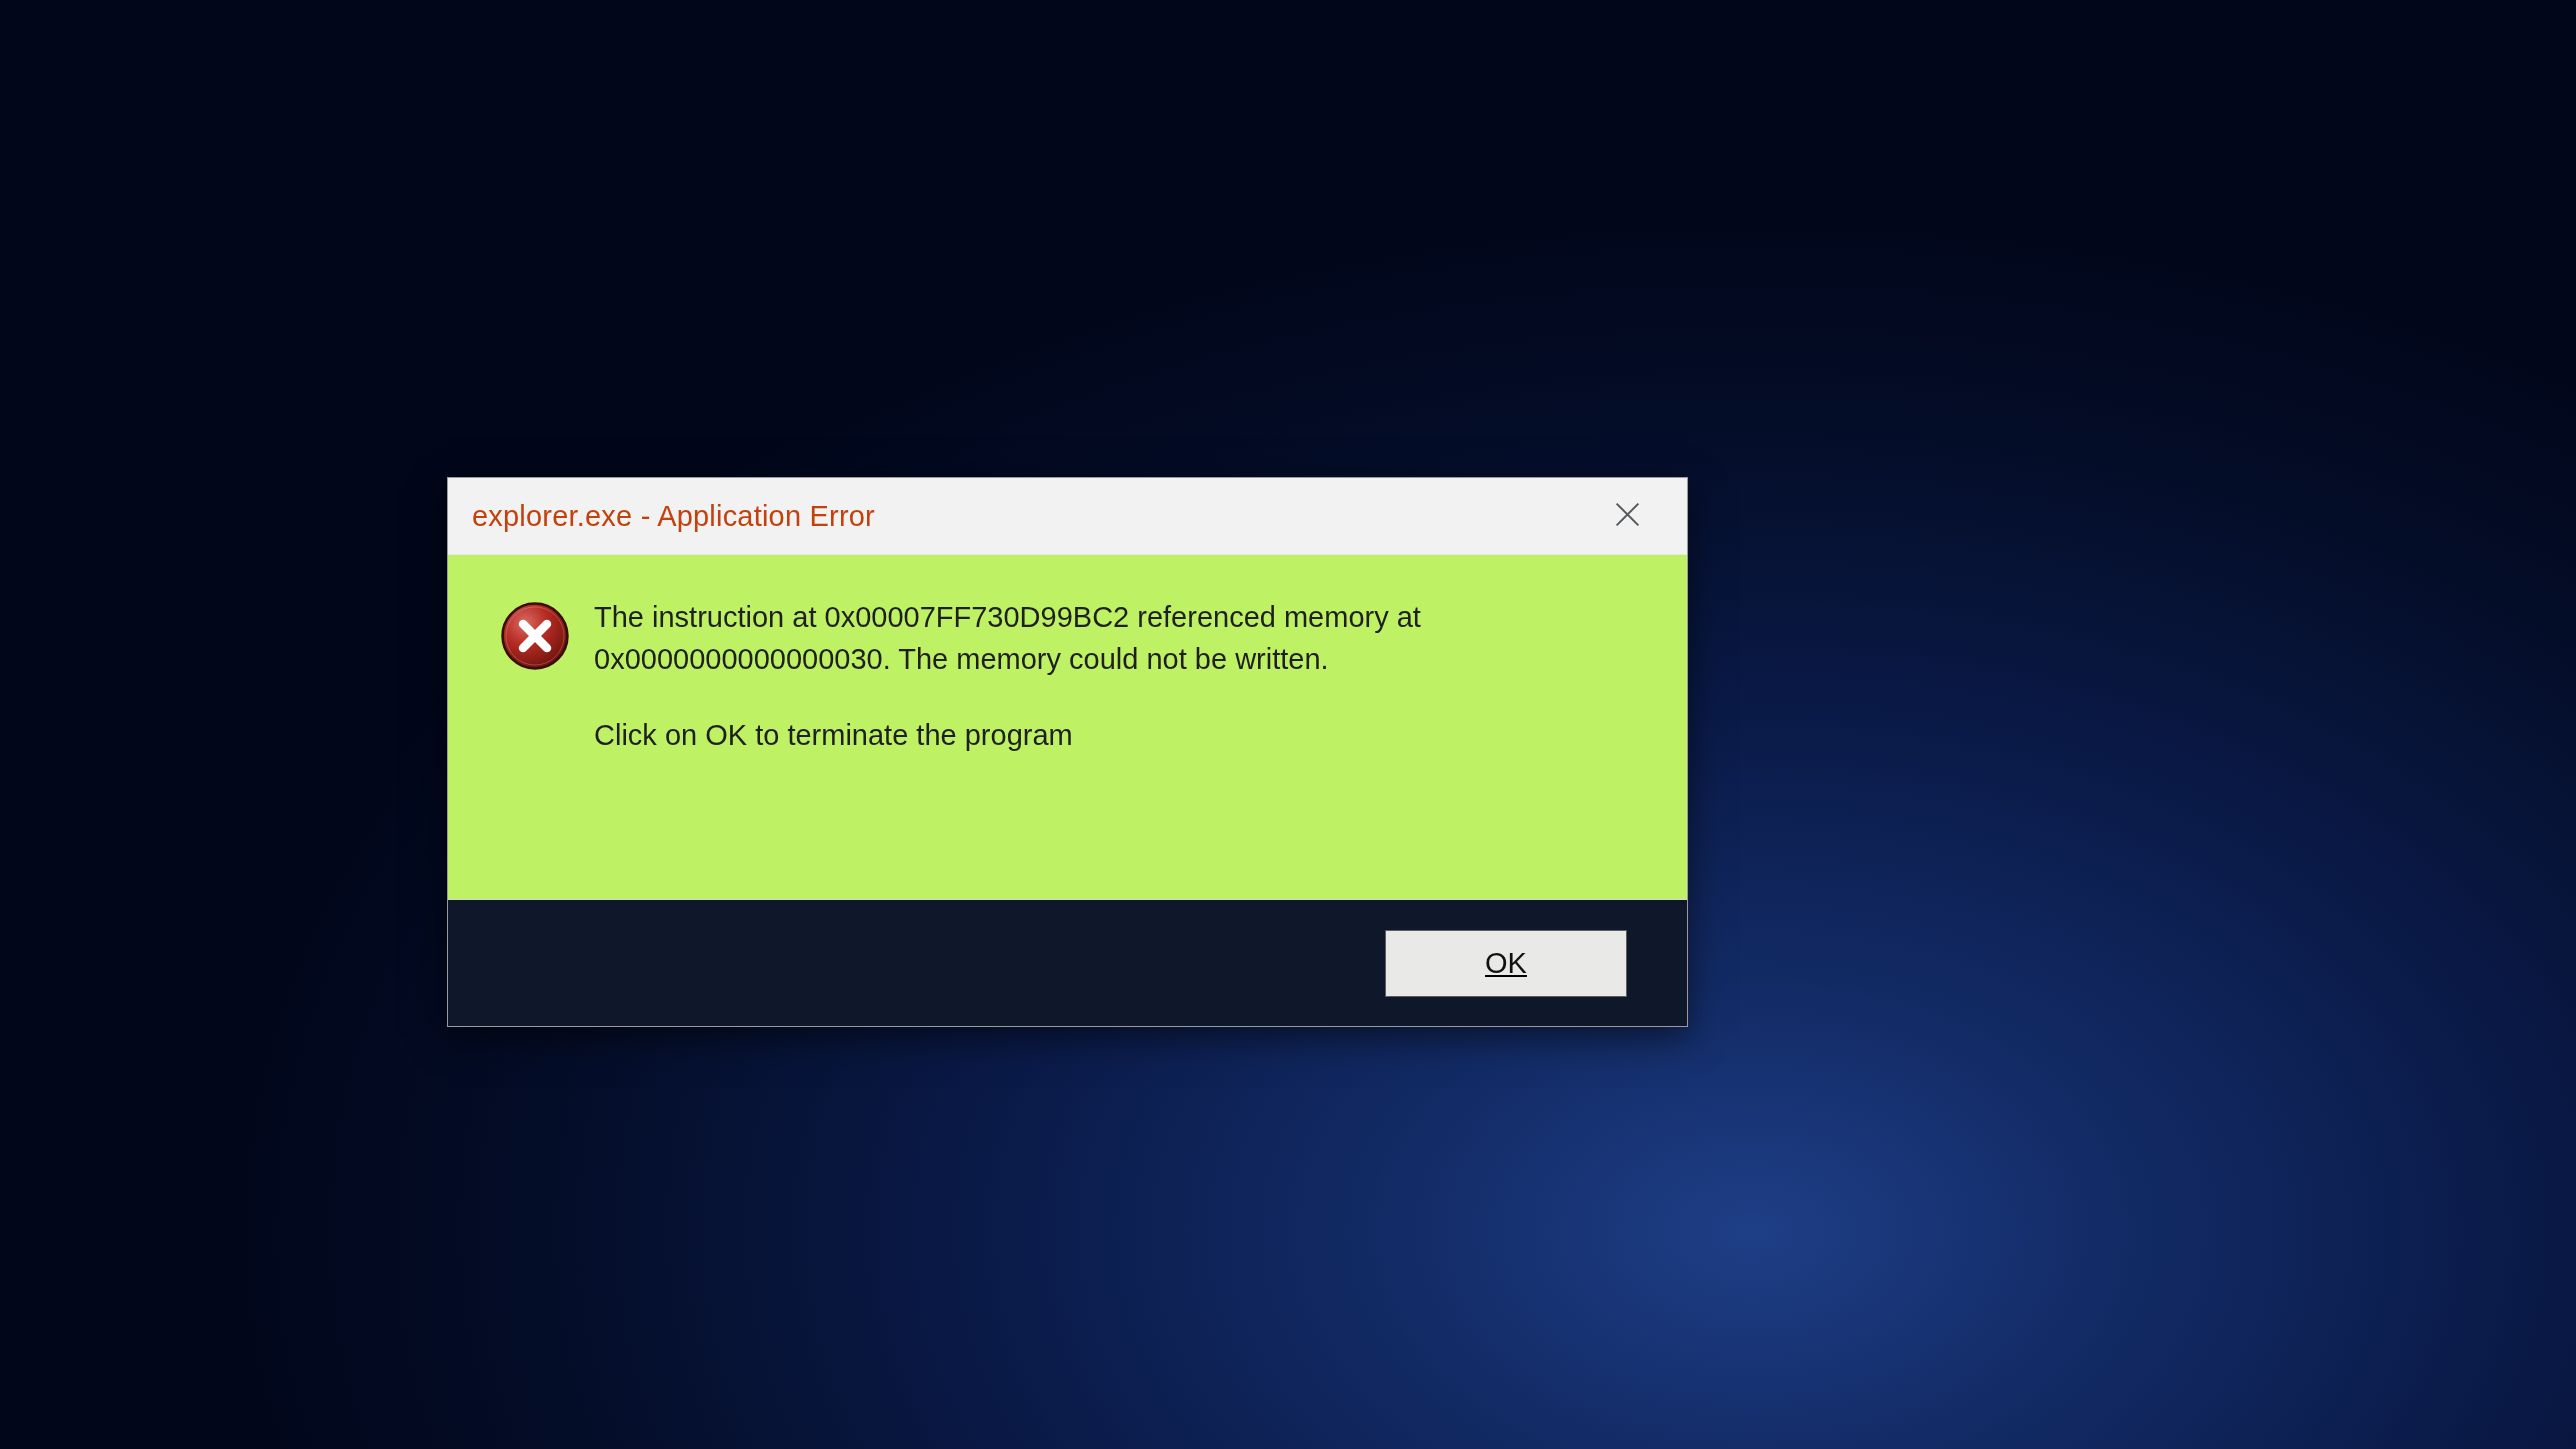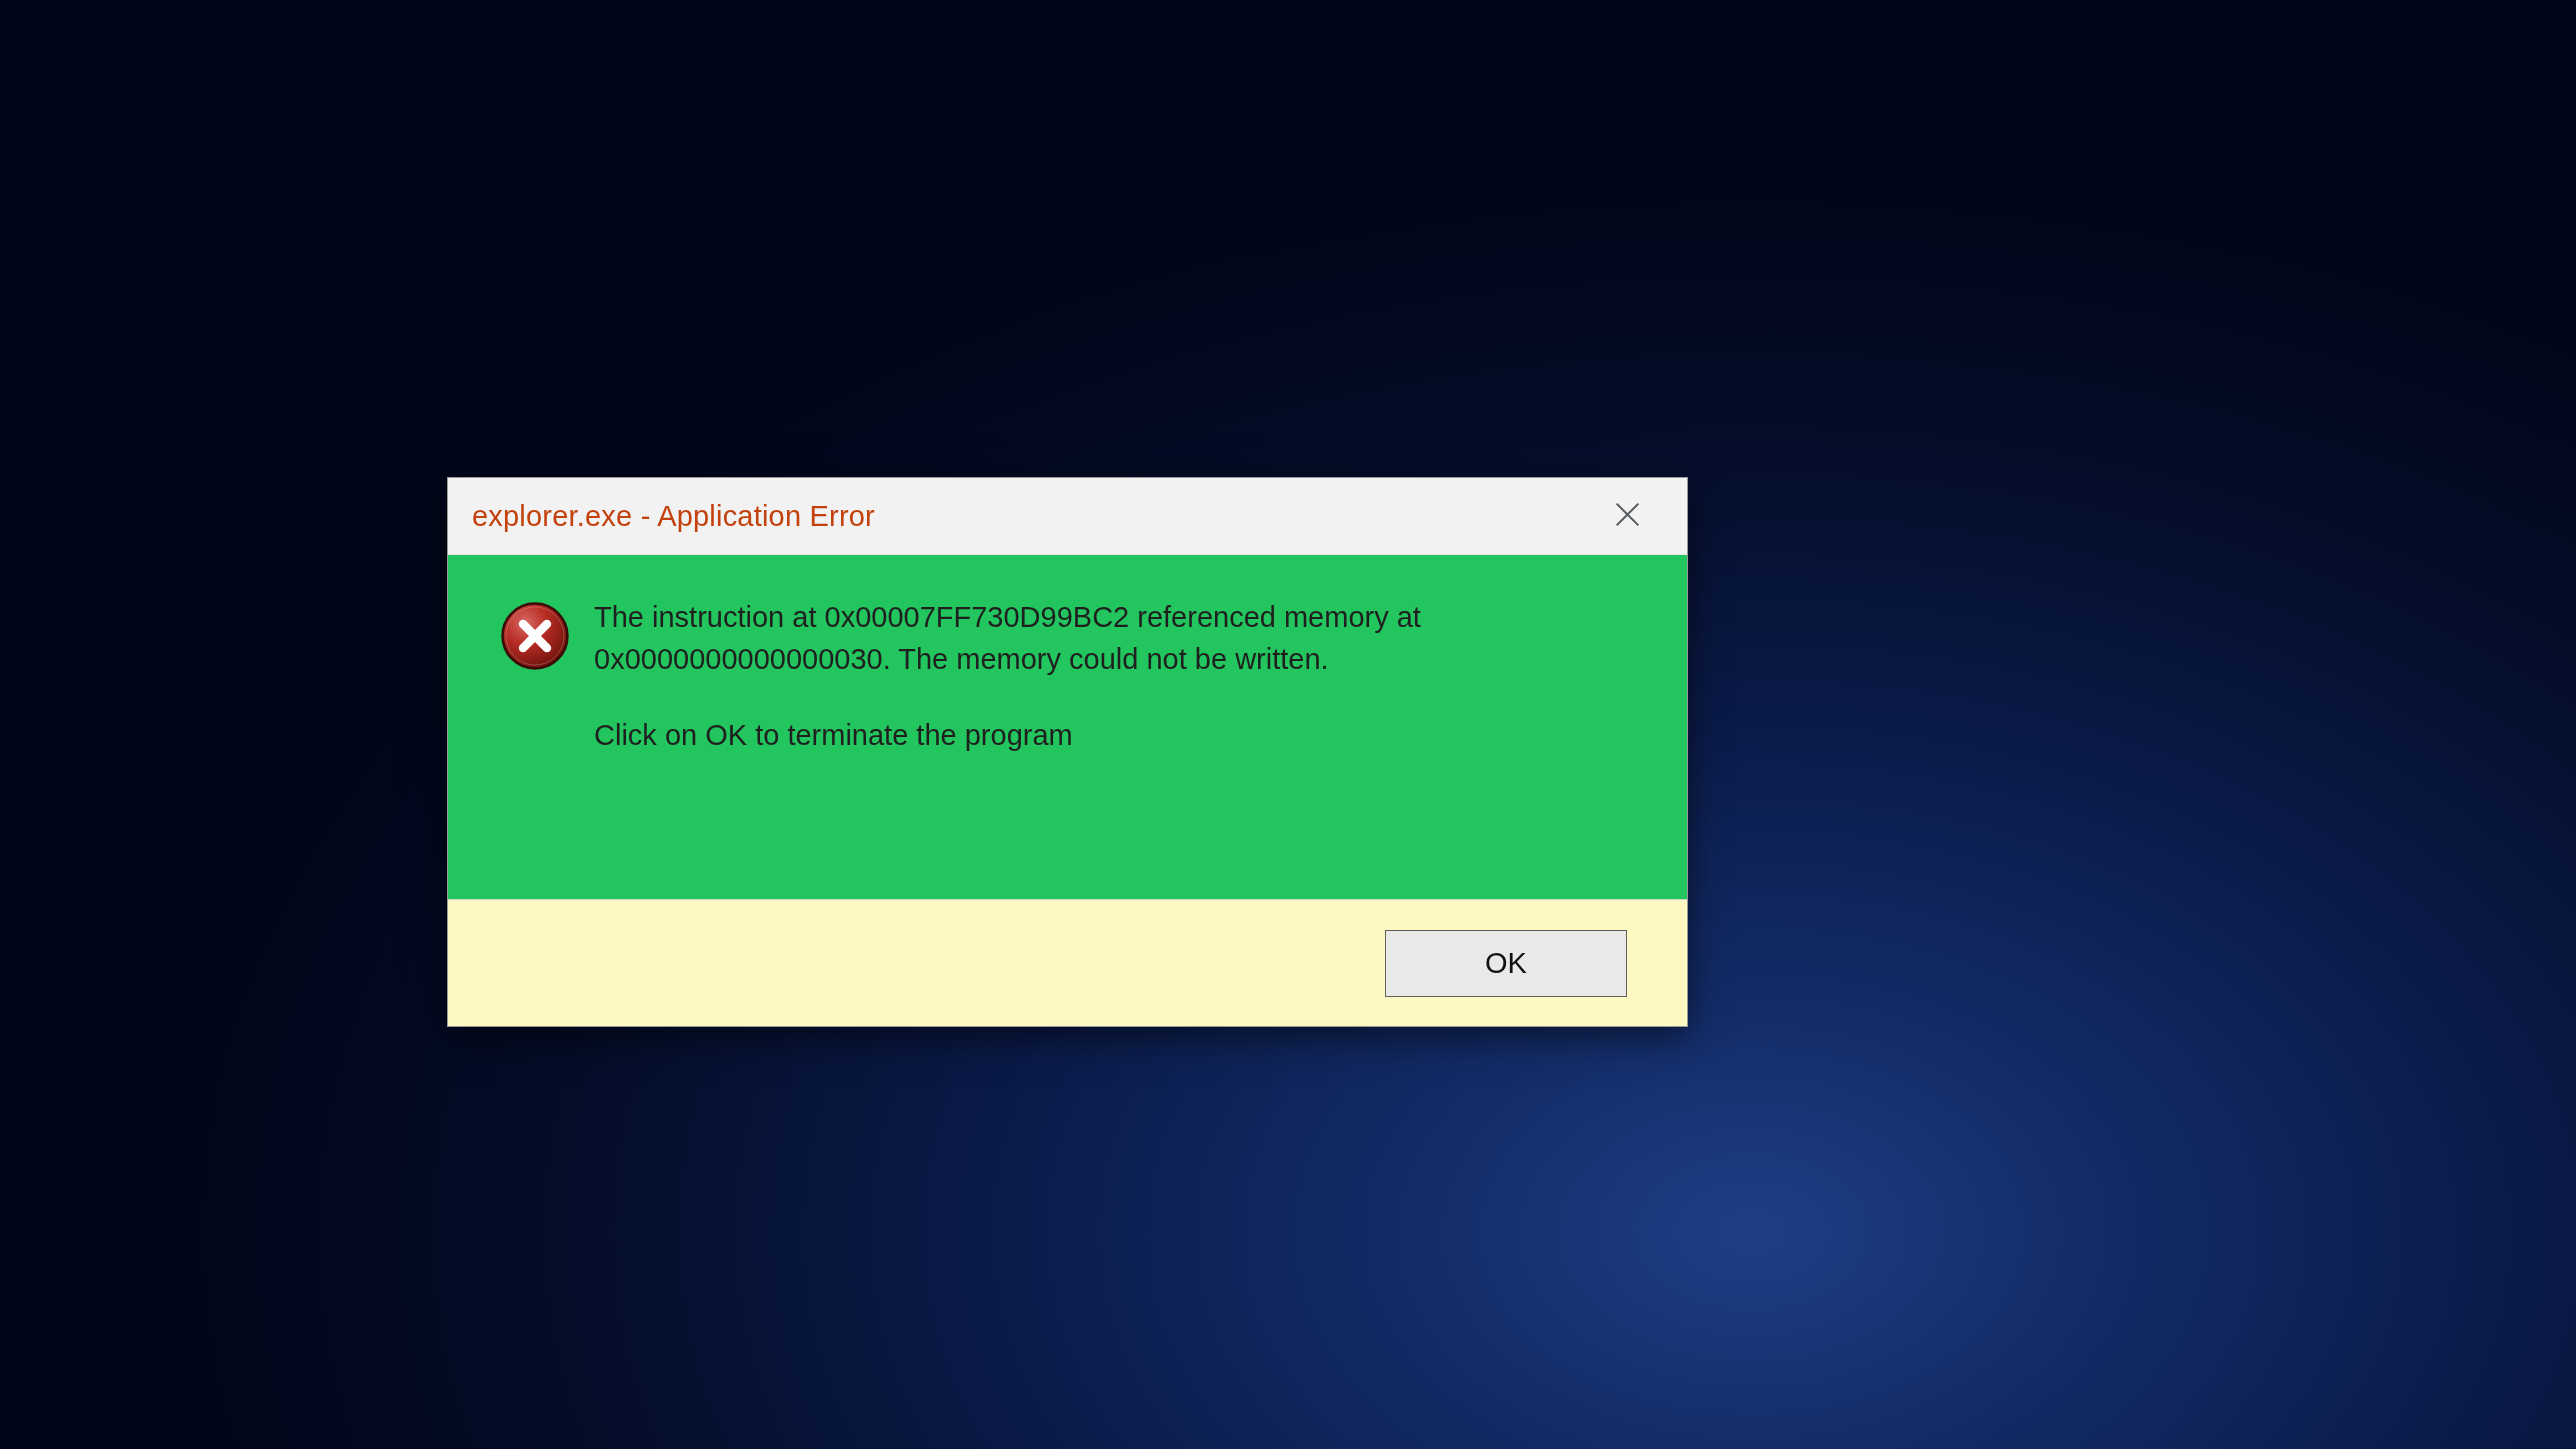--- a/index.html
+++ b/index.html
@@ -52,21 +52,21 @@
       align-items: center;
       justify-content: center;
       color: #4a4e52;
       cursor: pointer;
     }
     .titlebar .close svg { width: 29px; height: 29px; }
     .content {
       flex: 1;
       display: flex;
       padding: 41px 41px 17px 52px;
-      background: #22c55e;
+      background: #bef264;
     }
     .iconcell {
       width: 94px;
       flex: 0 0 auto;
       padding-top: 5.2px;
     }
     .error-icon-wrap {
       width: 70px; height: 70px;
       border-radius: 50%;
       display:flex; align-items:center; justify-content:center;
@@ -75,26 +75,27 @@
       flex: 1;
       font-size: 29px;
       color: #1f1f1f;
       line-height: 1.45;
       padding-right: 26px;
     }
     .msg .para { margin-bottom: 34px; }
     .msg .para:last-child { margin-bottom: 6px; }
     .footer {
       height: 127px;
-      background: #fef9c3;
+      background: #0f172a;
       border-top: 0.9px solid #d6d6d4;
       display: flex;
       align-items: center;
       justify-content: flex-end;
       padding: 0 60px;
+      text-decoration: underline;
     }
     .ok-btn {
       width: 242px;
       height: 67px;
       background: #e9e9e7;
       border: 1.7px solid #5e5e5c;
       font-size: 29px;
       font-family: inherit;
       color: #111;
       cursor: pointer;

